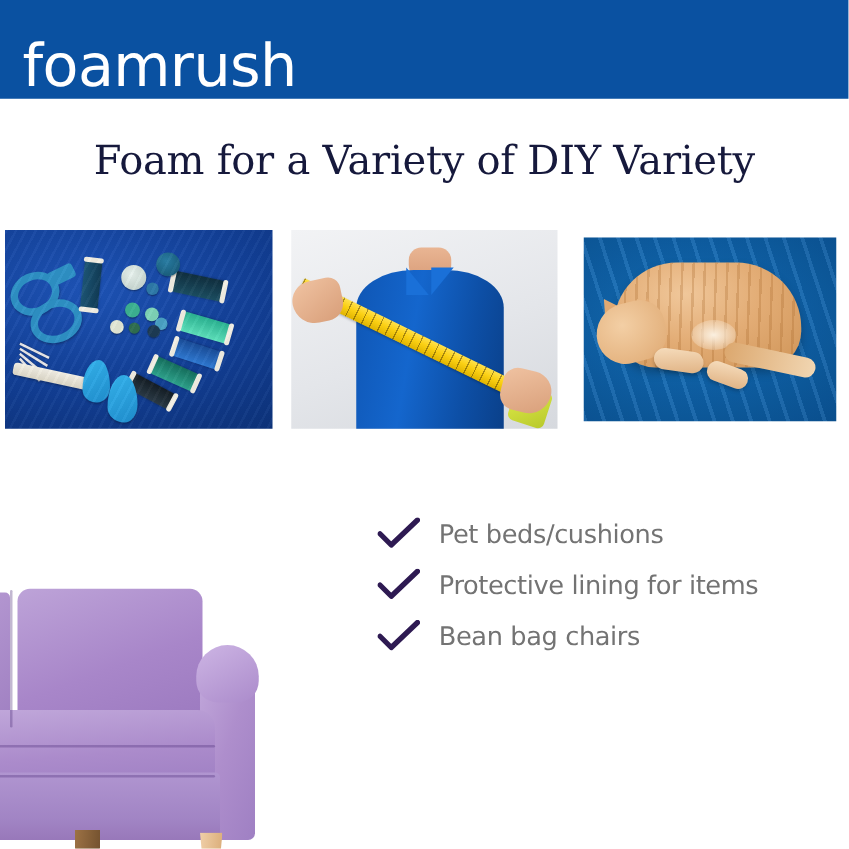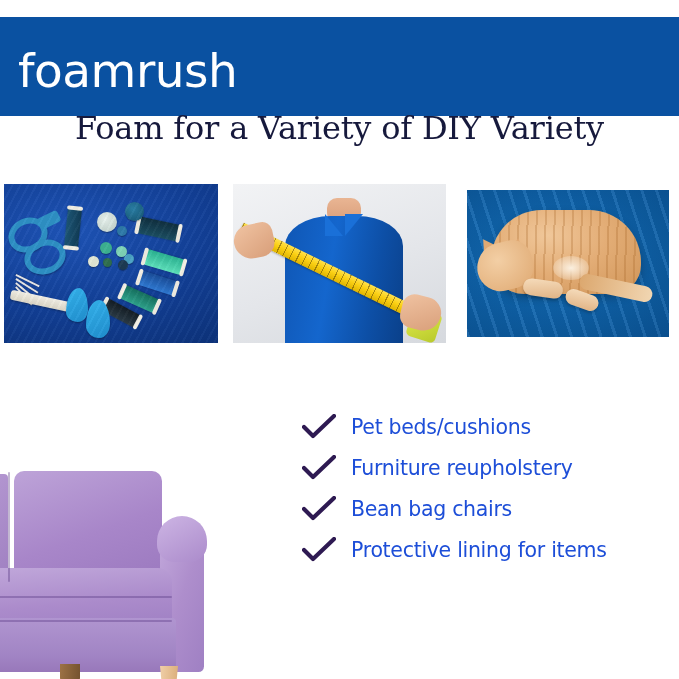--- a/index.html
+++ b/index.html
@@ -15,23 +15,23 @@
     width: 679px;
     height: 679px;
     background: #ffffff;
     overflow: hidden;
   }
 
   
   .brand-banner {
     position: absolute;
     left: 0;
-    top: 17px;
+    top: 0;
     width: 679px;
-    height: 99px;
+    height: 79px;
     background: #0a51a1;
   }
   .brand-logo {
     position: absolute;
     left: 18px;
     top: 26px;
     font-family: "DejaVu Sans", sans-serif;
     font-size: 47px;
     line-height: 56px;
     font-weight: 400;
@@ -235,21 +235,21 @@
   }
   .check-icon {
     width: 34px;
     flex: 0 0 34px;
     display: block;
   }
   .benefit-label {
     font-family: "DejaVu Sans", sans-serif;
     font-size: 20.5px;
     line-height: 26px;
-    color: #1d4ed8;
+    color: #737373;
     letter-spacing: -0.3px;
     padding-left: 15px;
     white-space: nowrap;
   }
 
   
   .sofa {
     position: absolute;
     left: -36px;
     top: 450px;
@@ -382,39 +382,33 @@
 
   <div class="benefits">
 
     <div class="benefit-row">
       <svg class="check-icon" viewBox="0 0 34 26">
         <path d="M2 13 L11 22 L32 2" fill="none" stroke="#2e1a52" stroke-width="4.2" stroke-linecap="round" stroke-linejoin="round"></path>
       </svg>
       <span class="benefit-label">Pet beds/cushions</span>
     </div>
 
+
     <div class="benefit-row">
       <svg class="check-icon" viewBox="0 0 34 26">
         <path d="M2 13 L11 22 L32 2" fill="none" stroke="#2e1a52" stroke-width="4.2" stroke-linecap="round" stroke-linejoin="round"></path>
       </svg>
-      <span class="benefit-label">Furniture reupholstery</span>
+      <span class="benefit-label">Protective lining for items</span>
     </div>
 
     <div class="benefit-row">
       <svg class="check-icon" viewBox="0 0 34 26">
         <path d="M2 13 L11 22 L32 2" fill="none" stroke="#2e1a52" stroke-width="4.2" stroke-linecap="round" stroke-linejoin="round"></path>
       </svg>
       <span class="benefit-label">Bean bag chairs</span>
-    </div>
-
-    <div class="benefit-row">
-      <svg class="check-icon" viewBox="0 0 34 26">
-        <path d="M2 13 L11 22 L32 2" fill="none" stroke="#2e1a52" stroke-width="4.2" stroke-linecap="round" stroke-linejoin="round"></path>
-      </svg>
-      <span class="benefit-label">Protective lining for items</span>
     </div>
 
   </div>
 
   <div class="sofa">
     <div class="sofa-part back-cushion-left"></div>
     <div class="sofa-part back-cushion-main"></div>
     <div class="sofa-part sofa-arm"></div>
     <div class="sofa-part sofa-arm-cap"></div>
     <div class="sofa-part seat-cushion-left"></div>

